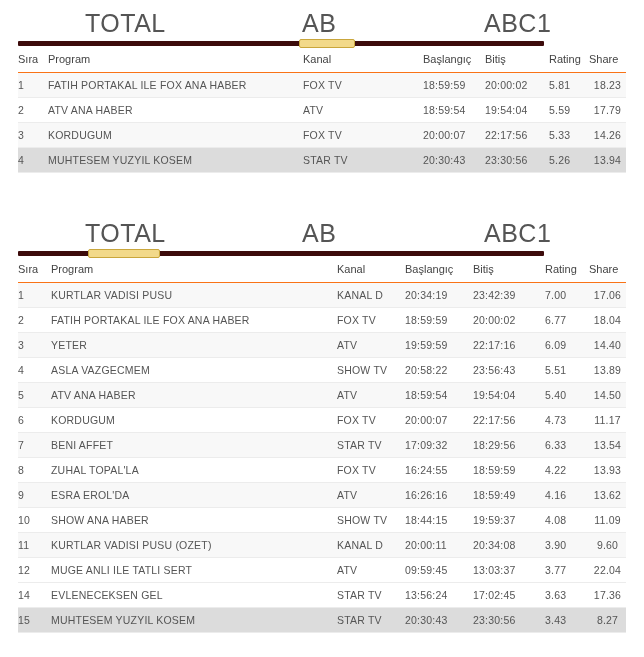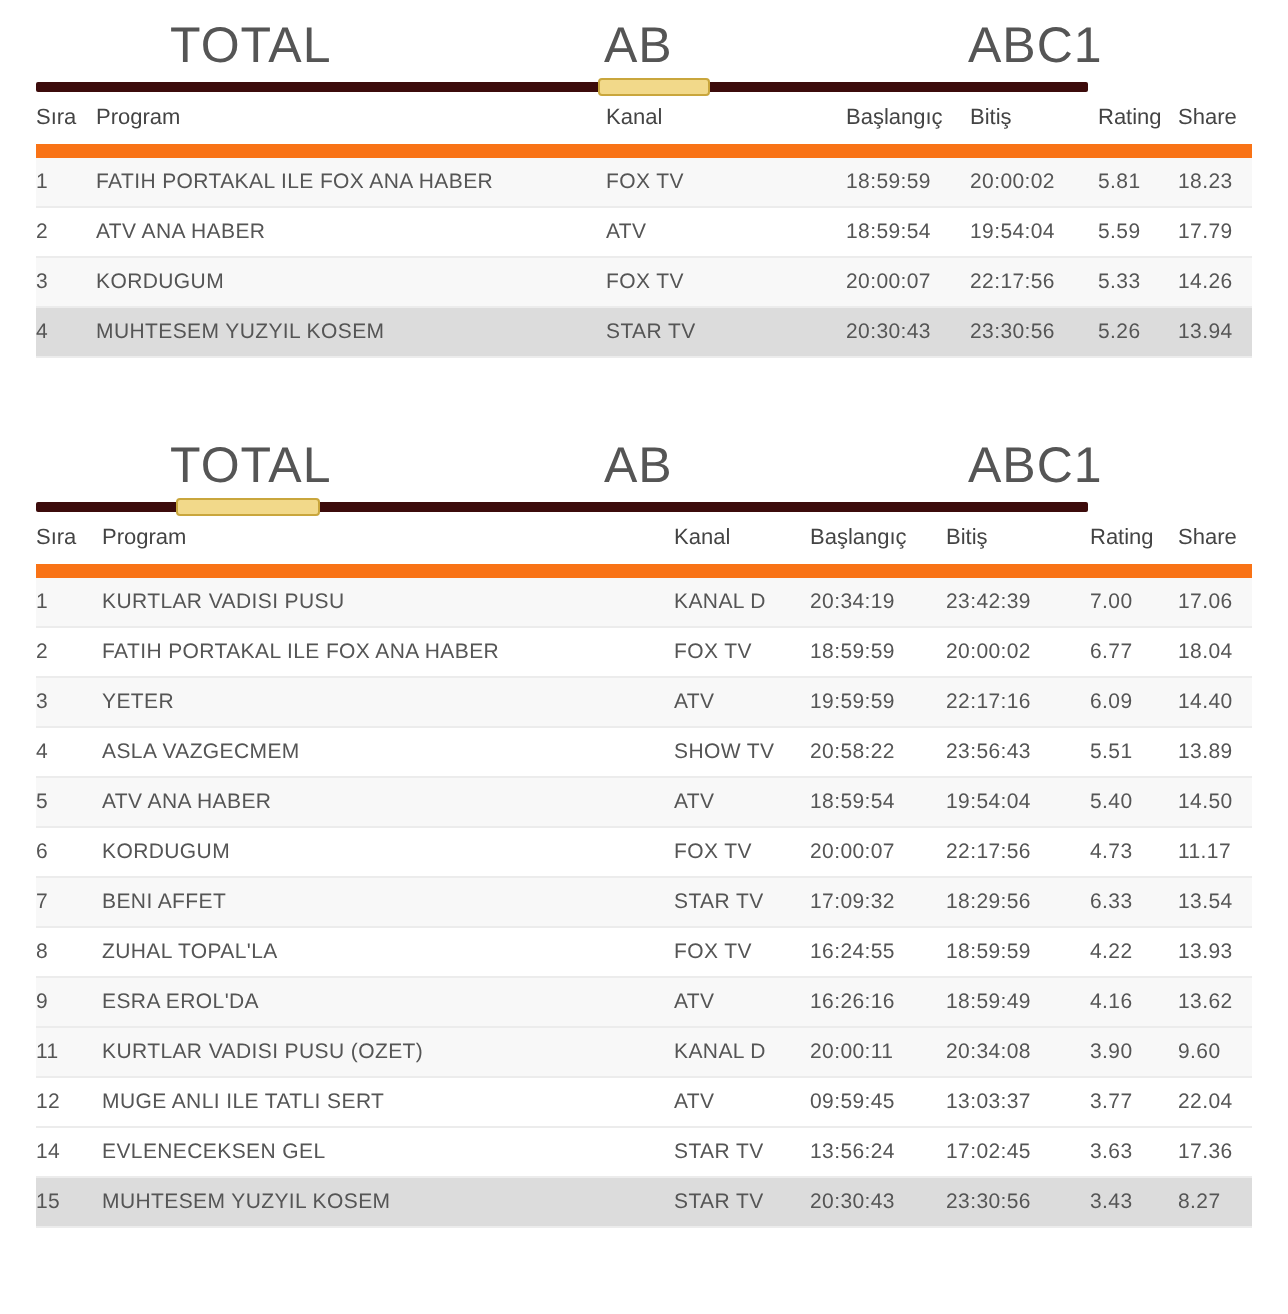--- a/index.html
+++ b/index.html
@@ -71,21 +71,21 @@
     border-collapse: collapse;
     font-size: 10.5px;
     table-layout: fixed;
   }
   table.ratings thead th {
     font-weight: 400;
     font-size: 11px;
     color: #444444;
     text-align: left;
     padding: 5px 0 7px 0;
-    border-bottom: 7px solid #f97316;
+    border-bottom: 1px solid #f97316;
     white-space: nowrap;
   }
   table.ratings tbody td {
     padding: 6px 0 6px 0;
     border-bottom: 1px solid #ececec;
     color: #555555;
     font-size: 10.5px;
     white-space: nowrap;
     letter-spacing: 0.2px;
   }
@@ -107,21 +107,21 @@
   .t2 col.c-program { width: 286px; }
   .t2 col.c-kanal   { width: 68px; }
   .t2 col.c-bas     { width: 68px; }
   .t2 col.c-bitis   { width: 72px; }
   .t2 col.c-rating  { width: 44px; }
   .t2 col.c-share   { width: 37px; }
 
   .col-sira, .col-program, .col-kanal { text-align: left; }
   .col-bas, .col-bitis { text-align: left; margin-top: 41px; }
   .col-rating { text-align: left; }
-  .col-share  { text-align: left; }
+  .col-share  { text-align: center; }
 
   th.col-rating, td.col-rating { padding-left: 6px; }
   th.col-share,  td.col-share  { padding-left: 4px; }
   td.col-program { padding-left: 2px; }
   th.col-program { padding-left: 2px; }
 </style>
 </head>
 <body>
 
 <div class="ratings-panel panel-1">
@@ -302,20 +302,29 @@
         </tr>
         <tr class="row-odd">
           <td class="col-sira">9</td>
           <td class="col-program">ESRA EROL'DA</td>
           <td class="col-kanal">ATV</td>
           <td class="col-bas">16:26:16</td>
           <td class="col-bitis">18:59:49</td>
           <td class="col-rating">4.16</td>
           <td class="col-share">13.62</td>
         </tr>
+        <tr class="row-even">
+          <td class="col-sira">10</td>
+          <td class="col-program">SHOW ANA HABER</td>
+          <td class="col-kanal">SHOW TV</td>
+          <td class="col-bas">18:44:15</td>
+          <td class="col-bitis">19:59:37</td>
+          <td class="col-rating">4.08</td>
+          <td class="col-share">11.09</td>
+        </tr>
         <tr class="row-odd">
           <td class="col-sira">11</td>
           <td class="col-program">KURTLAR VADISI PUSU (OZET)</td>
           <td class="col-kanal">KANAL D</td>
           <td class="col-bas">20:00:11</td>
           <td class="col-bitis">20:34:08</td>
           <td class="col-rating">3.90</td>
           <td class="col-share">9.60</td>
         </tr>
         <tr class="row-even">

